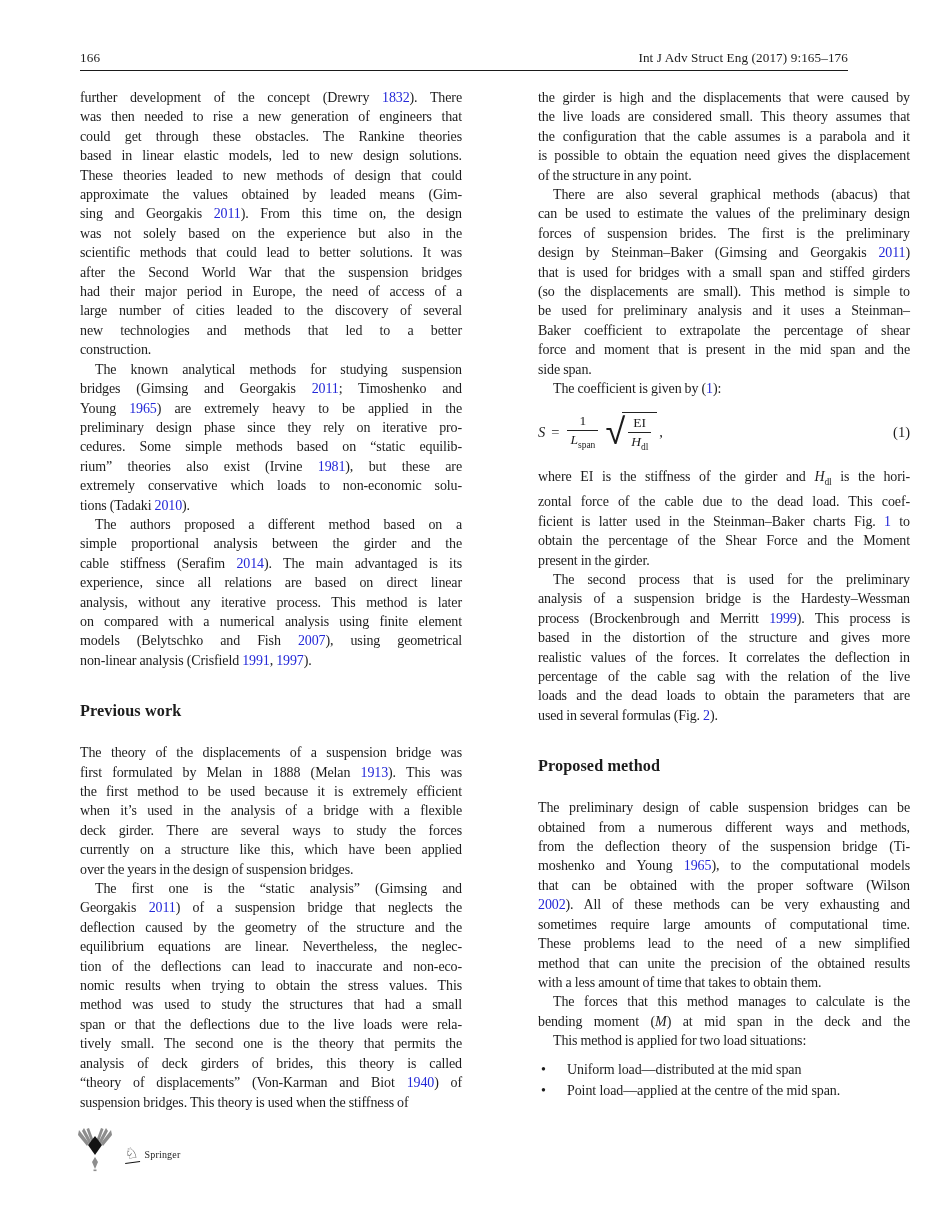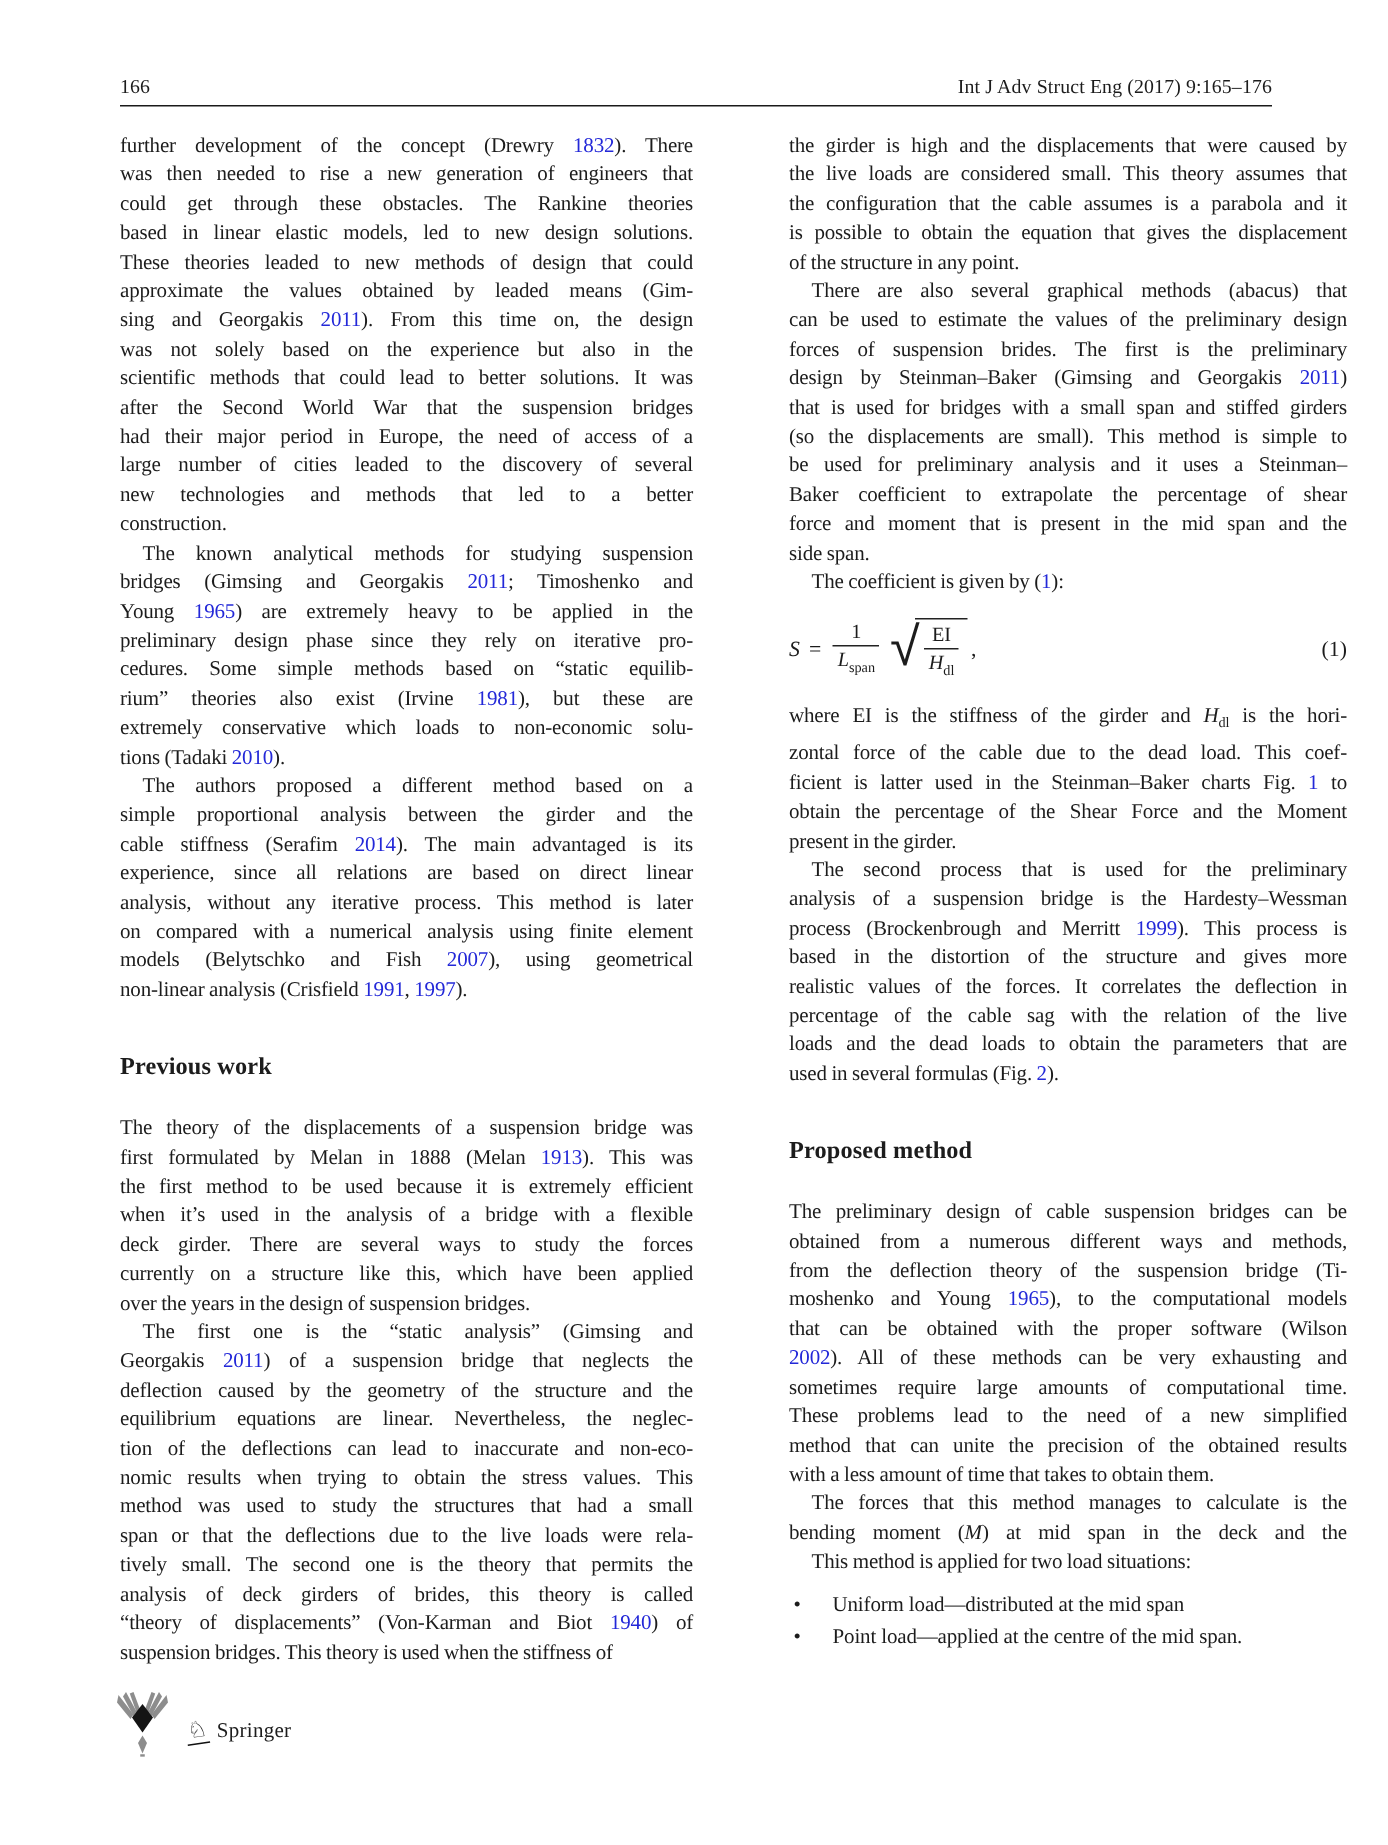--- a/index.html
+++ b/index.html
@@ -19,21 +19,21 @@
     font-size:13.2px; letter-spacing:0.1px;
   }
   .rule {
     position:absolute; top:70px; left:80px; width:768px;
     border-top:1.8px solid #1a1a1a;
   }
 
   
   .columns {
     position:absolute; top:88px; left:80px;
-    display:flex; gap:16px;
+    display:flex; gap:28px;
   }
   .col { width:382px; }
   .col.right { width:372px;margin-left:48px; }
 
   .para { }
   .line {
     font-size:14px; line-height:19.4px;
     letter-spacing:-0.12px; word-spacing:-0.3px;
     text-align:justify; text-align-last:justify;
     white-space:normal;
@@ -76,21 +76,21 @@
 
   
   .footer { position:absolute; left:78px; top:1128px; display:flex; align-items:flex-end; gap:12px; }
   .uni-logo { width:34px; height:44px; }
   .springer { display:flex; align-items:center; gap:5px; padding-bottom:9px; }
   .knight {
     font-family:"DejaVu Sans", sans-serif; font-size:15px; line-height:15px;
     border-bottom:1.8px solid #111; padding:0 1px 1px;
     display:inline-block; transform:rotate(-8deg);
   }
-  .springer-label { font-size:14px; letter-spacing:0.2px; }
+  .springer-label { font-size:10px; letter-spacing:0.2px; }
 </style>
 </head>
 <body>
 
 <div class="page">
 
   <div class="header">
     <span>166</span>
     <span>Int J Adv Struct Eng (2017) 9:165–176</span>
   </div>
@@ -157,21 +157,21 @@
           <div class="line">analysis of deck girders of brides, this theory is called</div>
           <div class="line">“theory of displacements” (Von-Karman and Biot <span class="link">1940</span>) of</div>
           <div class="line last">suspension bridges. This theory is used when the stiffness of</div>
         </div>
       </div>
     <div class="col right" id="col-right">
         <div class="para">
           <div class="line">the girder is high and the displacements that were caused by</div>
           <div class="line">the live loads are considered small. This theory assumes that</div>
           <div class="line">the configuration that the cable assumes is a parabola and it</div>
-          <div class="line">is possible to obtain the equation that gives the displacement</div>
+          <div class="line">is possible to obtain the equation need gives the displacement</div>
           <div class="line last">of the structure in any point.</div>
         </div>
         <div class="para">
           <div class="line indent">There are also several graphical methods (abacus) that</div>
           <div class="line">can be used to estimate the values of the preliminary design</div>
           <div class="line">forces of suspension brides. The first is the preliminary</div>
           <div class="line">design by Steinman–Baker (Gimsing and Georgakis <span class="link">2011</span>)</div>
           <div class="line">that is used for bridges with a small span and stiffed girders</div>
           <div class="line">(so the displacements are small). This method is simple to</div>
           <div class="line">be used for preliminary analysis and it uses a Steinman–</div>

